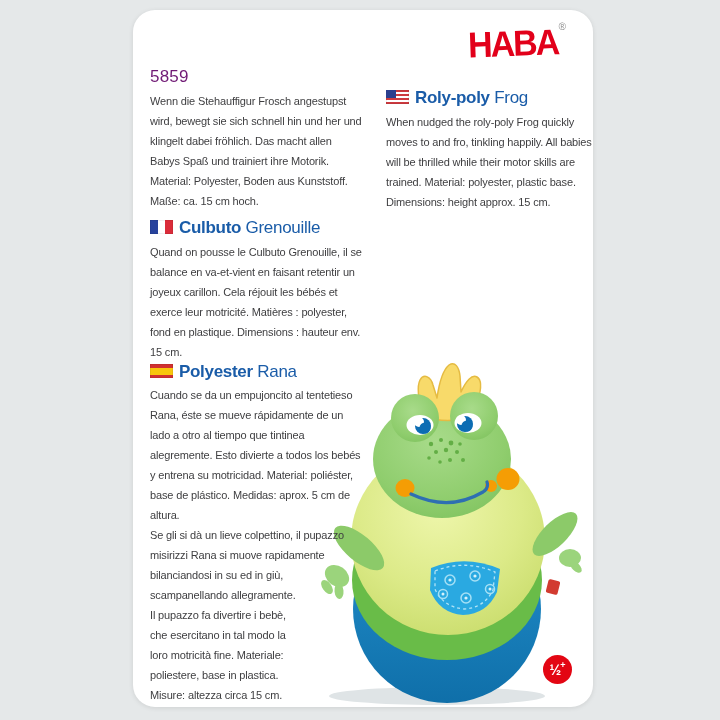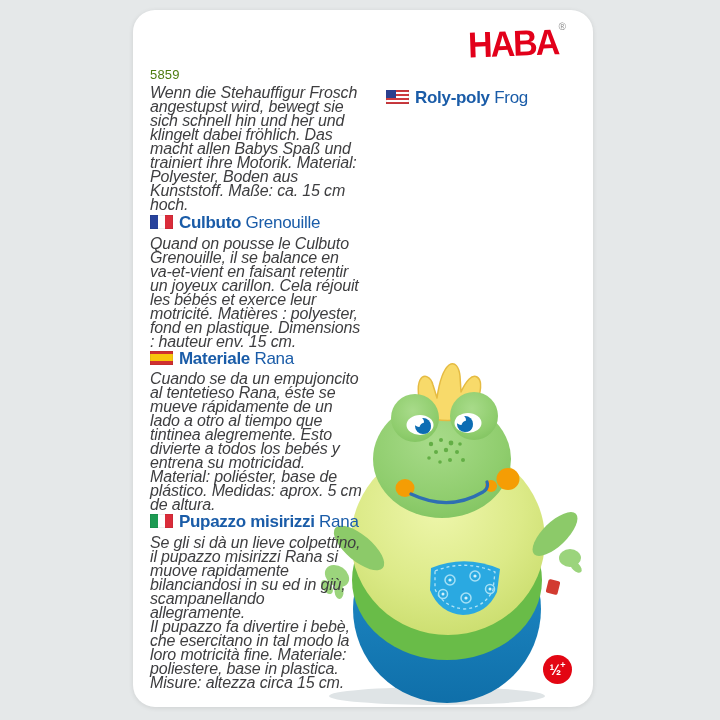--- a/index.html
+++ b/index.html
@@ -20,21 +20,21 @@
     color:#e2001a; font-weight:bold; font-size:34px; letter-spacing:-2px;
     transform:rotate(-2deg) scaleY(1.06); line-height:1;
     white-space:nowrap;
   }
   .logo .reg {
     display:inline-block; font-size:10px; color:#8a8a8a; font-weight:normal;
     vertical-align:top; letter-spacing:0; margin-left:1px; margin-top:-2px;
   }
   .col-left  { position:absolute; left:17px;  top:57px; width:212px; z-index:2; }
   .col-right { position:absolute; left:253px; top:78px; width:213px; z-index:2; }
-  .product-number { color:#4d7c0f; font-size:13px; margin-bottom:4px; letter-spacing:0.2px; }
+  .product-number { color:#701a75; font-size:17px; margin-bottom:4px; letter-spacing:0.2px; }
   .section { margin-bottom:0; }
   .sec-de { min-height:127px; }
   .sec-fr { min-height:120px; }
   .sec-es { min-height:115px; }
   .sec-en { min-height:127px; }
   .sec-title {
     font-size:17px; color:#1a5ca8; font-weight:bold; line-height:1.15;
     letter-spacing:-0.3px; margin-bottom:4px;
   }
   .sec-title .t-rest { font-weight:normal; }
@@ -46,22 +46,22 @@
   .flag-de { background:linear-gradient(to bottom,#1a1a1a 0 33%,#dd1111 33% 66%,#f8ce00 66% 100%); }
   .flag-fr { background:linear-gradient(to right,#27429c 0 33%,#ffffff 33% 66%,#da2c3a 66% 100%); }
   .flag-nl { background:linear-gradient(to bottom,#b6222e 0 33%,#ffffff 33% 66%,#27459c 66% 100%); }
   .flag-es { background:linear-gradient(to bottom,#d03030 0 25%,#f8c60c 25% 75%,#d03030 75% 100%); }
   .flag-it { background:linear-gradient(to right,#1c9a52 0 33%,#ffffff 33% 66%,#da2c3a 66% 100%); }
   .flag-us { background:repeating-linear-gradient(to bottom,#cd3a3f 0 2px,#ffffff 2px 4px); }
   .flag-us::before {
     content:""; position:absolute; left:0; top:0; width:10px; height:8px; background:#2b3f8e;
   }
   .sec-body {
-    font-size:16px; line-height:14px; color:#3e3e40;
-    letter-spacing:-0.15px; white-space:pre-line;font-style:italic;
+    font-size:11px; line-height:20px; color:#3e3e40;
+    letter-spacing:-0.15px; white-space:pre-line;
   }
   .frog-wrap { position:absolute; left:186px; top:330px; width:268px; height:366px; z-index:1; }
   .frog-wrap svg { width:100%; height:100%; display:block; }
   .age-badge {
     position:absolute; left:410px; top:645px; width:29px; height:29px;
     background:#e30613; border-radius:50%; z-index:3;
     display:flex; align-items:center; justify-content:center;
     color:#ffffff; font-weight:bold;
   }
   .age-badge .frac { font-size:14px; line-height:1; }
@@ -80,39 +80,39 @@
     <div class="section sec-de">
       <div class="sec-body">Wenn die Stehauffigur Frosch angestupst wird, bewegt sie sich schnell hin und her und klingelt dabei fröhlich. Das macht allen Babys Spaß und trainiert ihre Motorik. Material: Polyester, Boden aus Kunststoff. Maße: ca. 15 cm hoch.</div>
     </div>
 
     <div class="section sec-fr">
       <div class="sec-title"><span class="flag flag-fr"></span><span class="t-bold">Culbuto</span> <span class="t-rest">Grenouille</span></div>
       <div class="sec-body">Quand on pousse le Culbuto Grenouille, il se balance en va-et-vient en faisant retentir un joyeux carillon. Cela réjouit les bébés et exerce leur motricité. Matières : polyester, fond en plastique. Dimensions : hauteur env. 15 cm.</div>
     </div>
 
     <div class="section sec-es">
-      <div class="sec-title"><span class="flag flag-es"></span><span class="t-bold">Materiale</span> <span class="t-rest">Rana</span></div>
+      <div class="sec-title"><span class="flag flag-es"></span><span class="t-bold">Polyester</span> <span class="t-rest">Rana</span></div>
       <div class="sec-body">Cuando se da un empujoncito al tentetieso Rana, éste se mueve rápidamente de un lado a otro al tiempo que tintinea alegremente. Esto divierte a todos los bebés y entrena su motricidad. Material: poliéster, base de plástico. Medidas: aprox. 5 cm de altura.</div>
     </div>
 
     <div class="section sec-it">
-      <div class="sec-title"><span class="flag flag-it"></span><span class="t-bold">Pupazzo misirizzi</span> <span class="t-rest">Rana</span></div>
       <div class="sec-body">Se gli si dà un lieve colpettino, il pupazzo misirizzi Rana si muove rapidamente bilanciandosi in su ed in giù,
 scampanellando allegramente.
 Il pupazzo fa divertire i bebè,
 che esercitano in tal modo la
 loro motricità fine. Materiale:
 poliestere, base in plastica.
 Misure: altezza circa 15 cm.</div>
     </div>
   </div>
 
   <div class="col-right">
     <div class="section sec-en">
       <div class="sec-title"><span class="flag flag-us"></span><span class="t-bold">Roly-poly</span> <span class="t-rest">Frog</span></div>
+      <div class="sec-body">When nudged the roly-poly Frog quickly moves to and fro, tinkling happily. All babies will be thrilled while their motor skills are trained. Material: polyester, plastic base. Dimensions: height approx. 15 cm.</div>
     </div>
 
     <div class="section sec-nl">
     </div>
   </div>
 
   <div class="frog-wrap">
     <svg viewBox="0 0 268 366" xmlns="http://www.w3.org/2000/svg" aria-hidden="true">
       <defs>
         <radialGradient id="gBody" cx="45%" cy="33%" r="78%">

